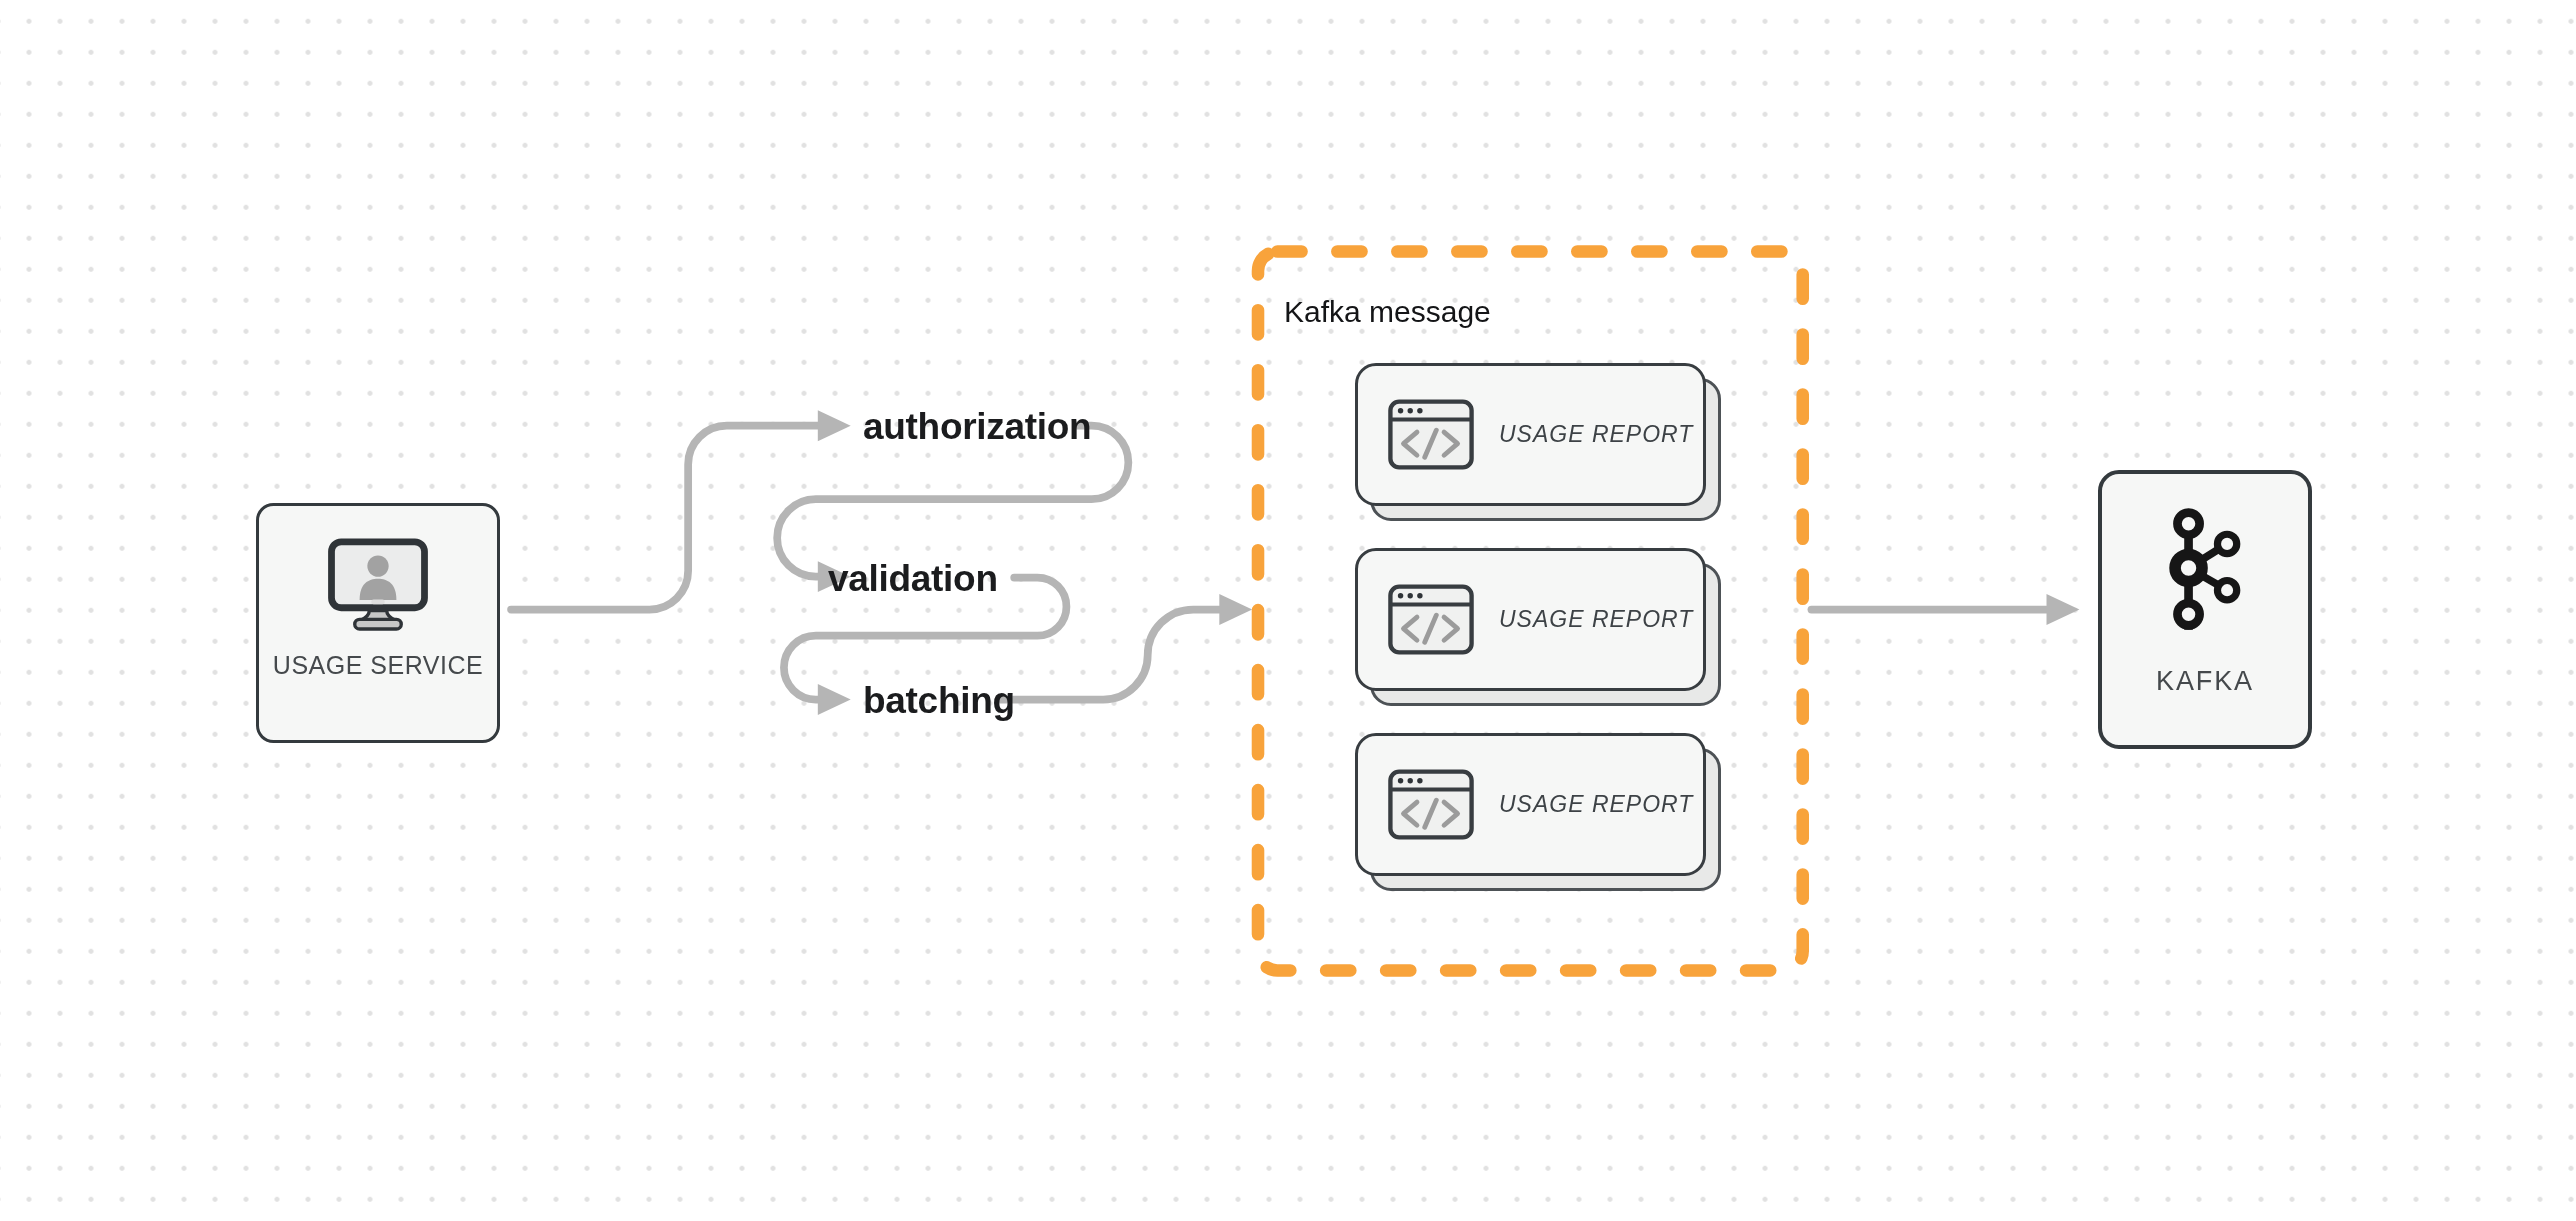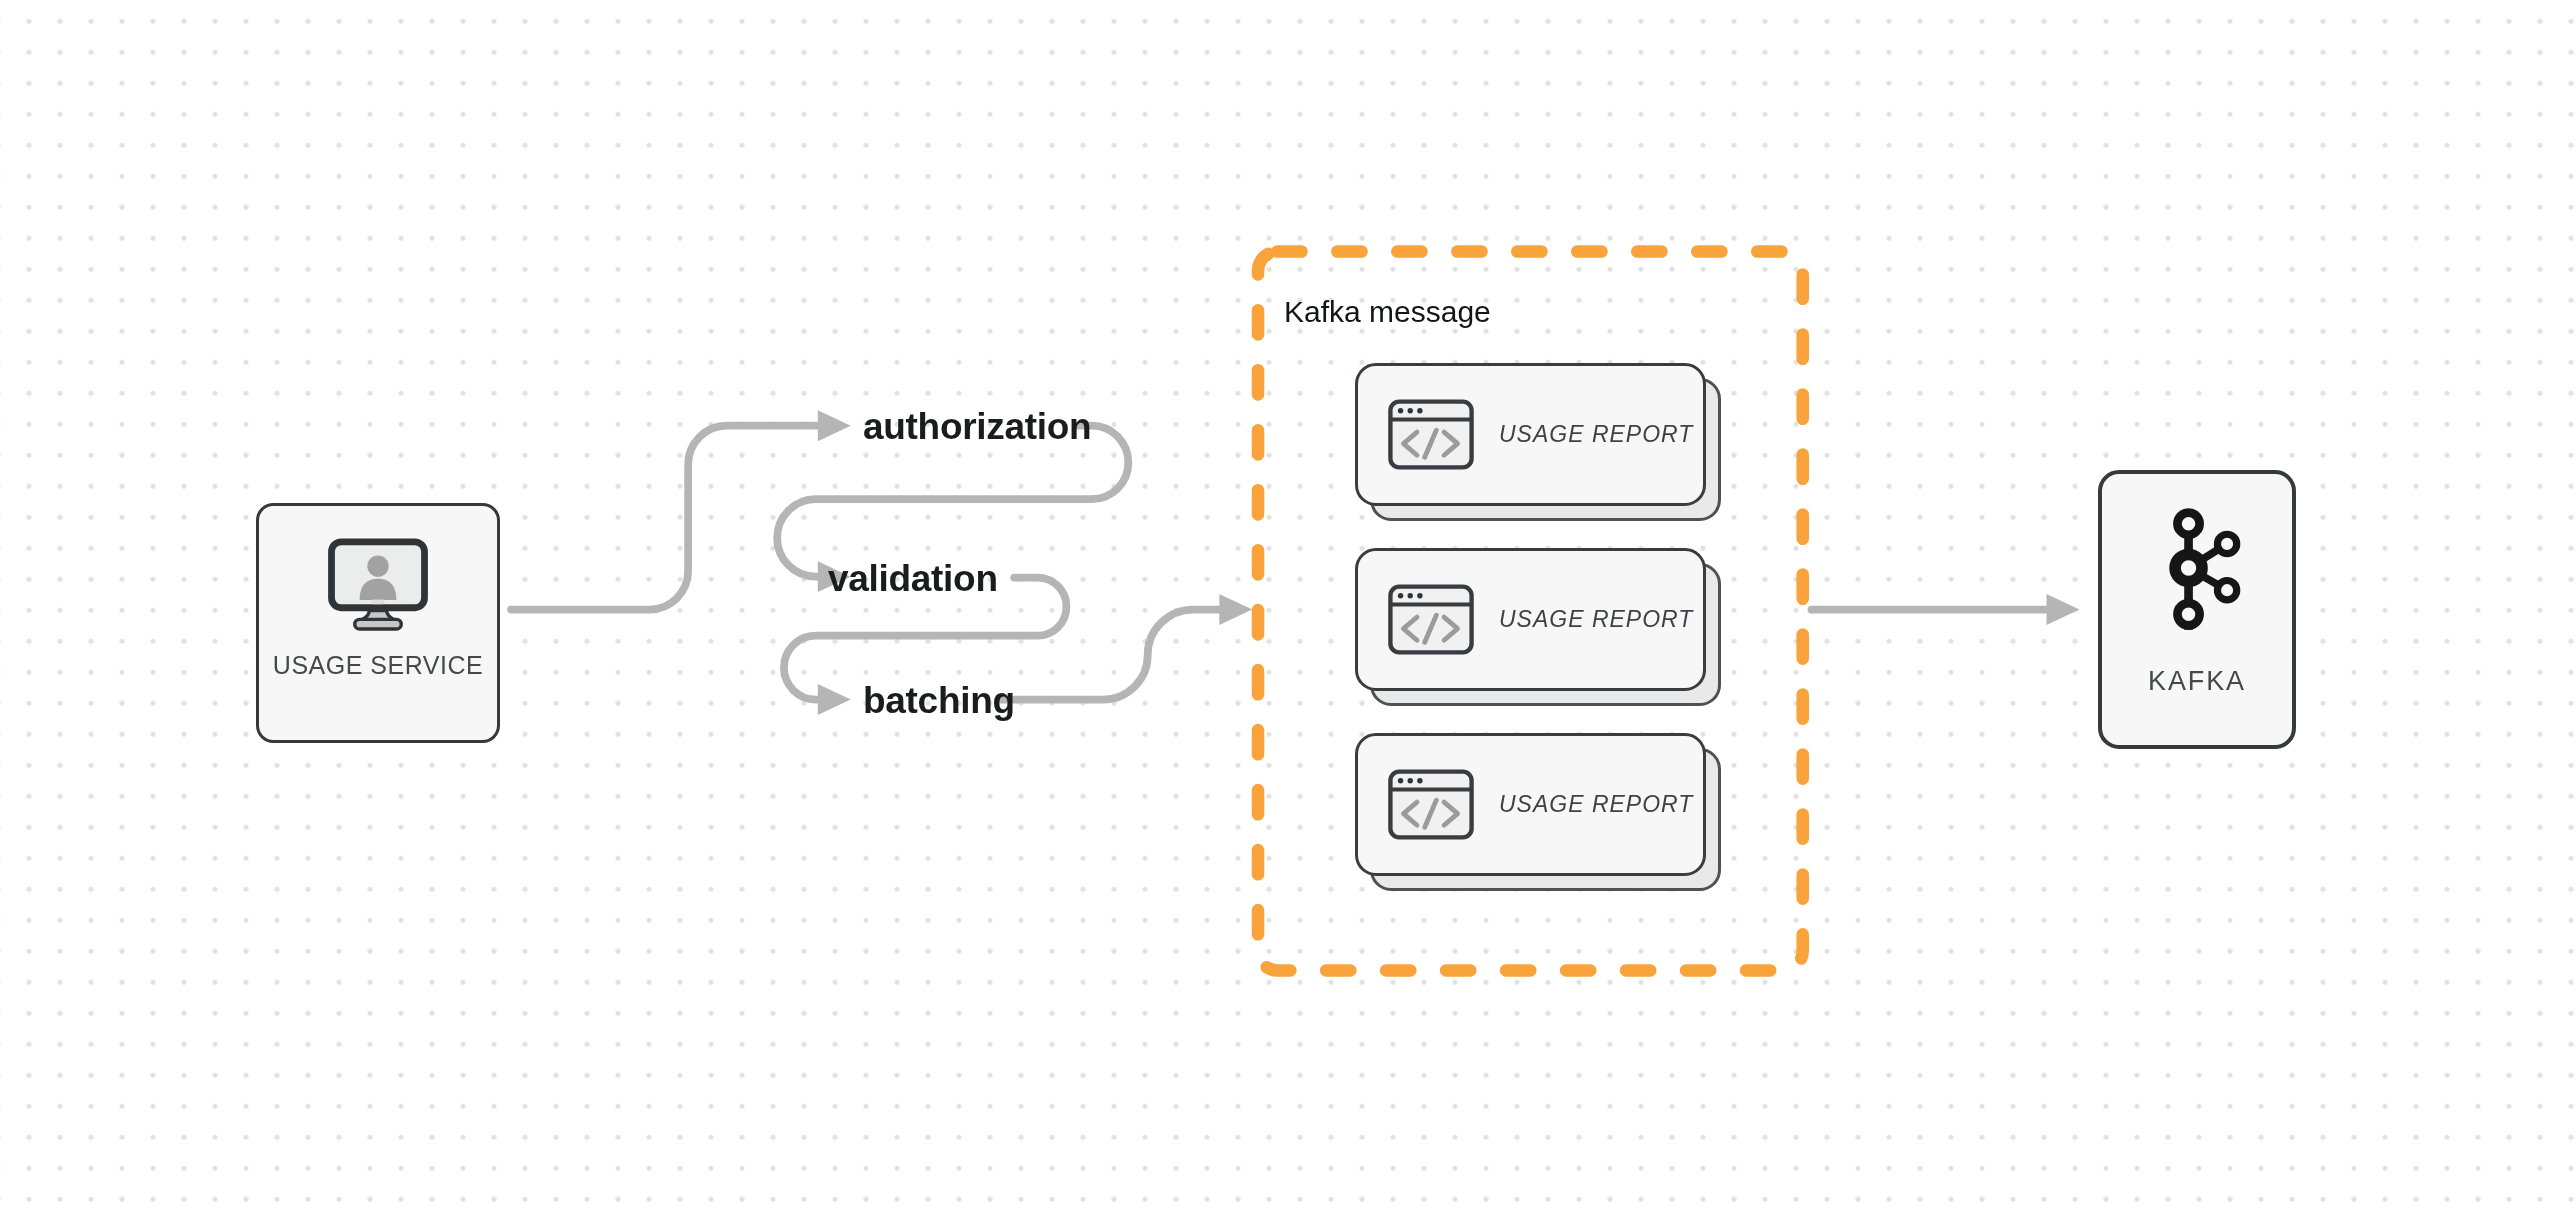--- a/index.html
+++ b/index.html
@@ -39,21 +39,21 @@
   }
   .node-usage-service {
     left: 256px;
     top: 503px;
     width: 244px;
     height: 240px;
   }
   .node-kafka {
     left: 2098px;
     top: 470px;
-    width: 198px;
+    width: 214px;
     height: 279px;
     border-width: 4.8px;
     border-radius: 21px;
   }
   .node-label {
     position: absolute;
     left: 0;
     width: 100%;
     text-align: center;
     transform: translateY(-50%);

